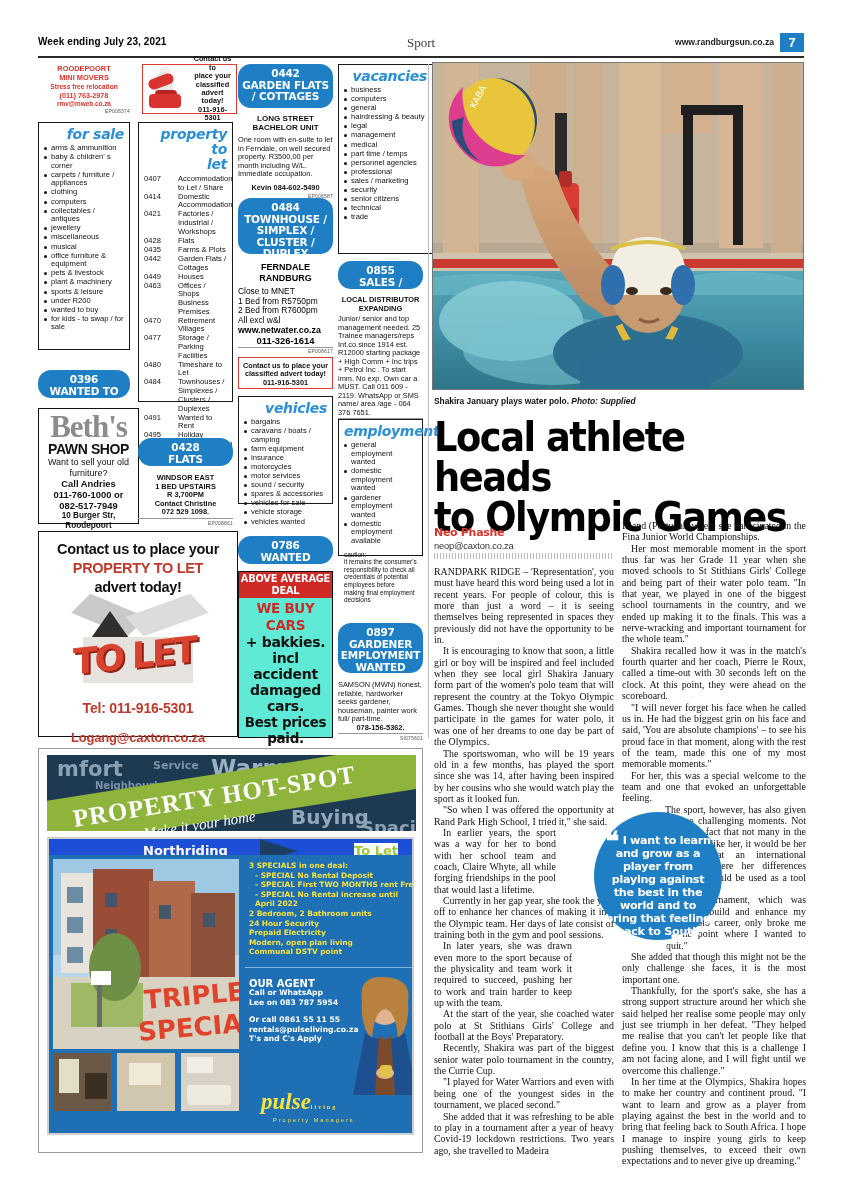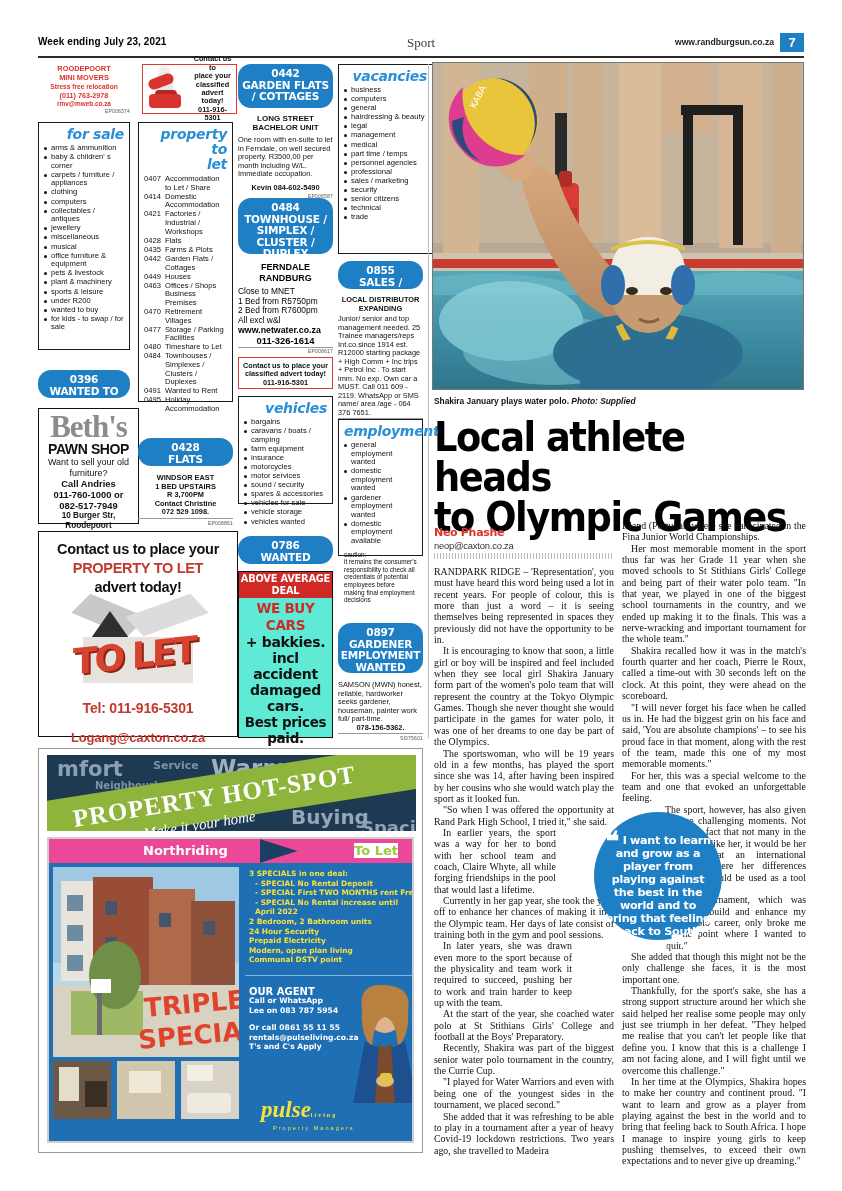--- a/index.html
+++ b/index.html
@@ -22,21 +22,21 @@
   .catbox{border:1.4px solid #1a1a1a;background:#fff;box-sizing:border-box;padding:4px 5px 5px 5px;}
   .cat-title{
     text-align:right;color:#2b8fd6;font-style:italic;font-weight:bold;
     font-size:14px;line-height:14px;letter-spacing:-.3px;margin-bottom:3px;
     font-family:"DejaVu Sans",sans-serif;
   }
   .cat-list{list-style:none;margin:0;padding:0;font-size:7.6px;line-height:8.6px;color:#111;}
   .cat-list li{padding-left:7px;position:relative;margin-bottom:.5px;}
   .cat-list li:before{content:"";position:absolute;left:0;top:3px;width:3px;height:3px;border-radius:50%;background:#111;}
   .codelist{list-style:none;margin:0;padding:0;font-size:7.6px;line-height:8.7px;color:#111;}
-  .codelist li{display:flex;gap:3px;margin-bottom:.3px;}
+  .codelist li{display:flex;gap:16px;margin-bottom:.3px;}
   .codelist .cd{width:18px;flex:0 0 18px;}
   .codelist .nm{flex:1;}
 
   .bluehdr{
     background:#1f7fc4;color:#fff;text-align:center;font-weight:bold;
     border-radius:13px;font-size:10.5px;line-height:11.5px;padding:4px 2px 5px 2px;
     box-sizing:border-box;font-family:"DejaVu Sans",sans-serif;letter-spacing:-.2px;
   }
   .adtxt{font-size:7.4px;line-height:8.5px;color:#111;}
   .adtxt .b{font-weight:bold;}
@@ -111,21 +111,21 @@
   
   .hotspot-wrap{position:absolute;border:1px solid #9a9a9a;background:#fff;box-sizing:border-box;}
   .hotspot{position:relative;width:100%;height:76px;background:#1e3a52;overflow:hidden;}
   .hotspot .w{position:absolute;color:#7d93a6;white-space:nowrap;margin-left:14px;}
   .hotspot .band{position:absolute;left:-20px;top:16px;width:420px;height:46px;background:#8fb43b;transform:rotate(-9deg);}
   .hotspot .bt1{position:absolute;left:24px;top:22px;width:360px;transform:rotate(-9deg);
     font-family:"Liberation Serif",serif;font-weight:bold;font-size:25px;color:#fff;letter-spacing:1px;}
   .hotspot .bt2{position:absolute;left:95px;top:47px;width:300px;transform:rotate(-9deg);
     font-family:"Liberation Serif",serif;font-size:15px;color:#fff;font-style:italic;}
 
-  .np-head{height:24px;background:#ec4899;position:relative;}
+  .np-head{height:16px;background:#1d4ed8;position:relative;}
   .np-head .name{position:absolute;left:0;right:0;top:4px;text-align:center;color:#fff;
     font-family:"DejaVu Sans",sans-serif;font-weight:bold;font-size:13px;}
   .np-head .arrow{position:absolute;left:58%;top:0;width:38px;height:24px;background:#1b3f63;
     clip-path:polygon(0 0,100% 50%,0 100%);}
   .np-head .tolet{position:absolute;right:14px;top:4px;color:#9ec93b;font-family:"DejaVu Sans",sans-serif;
     font-weight:bold;font-size:13px;border:0;}
   .np-body{background:#1f6fb5;position:relative;}
   .specials{position:absolute;color:#f5e23c;font-family:"DejaVu Sans",sans-serif;font-weight:bold;
     font-size:7.4px;line-height:9.6px;}
   .specials .sub{padding-left:6px;}

